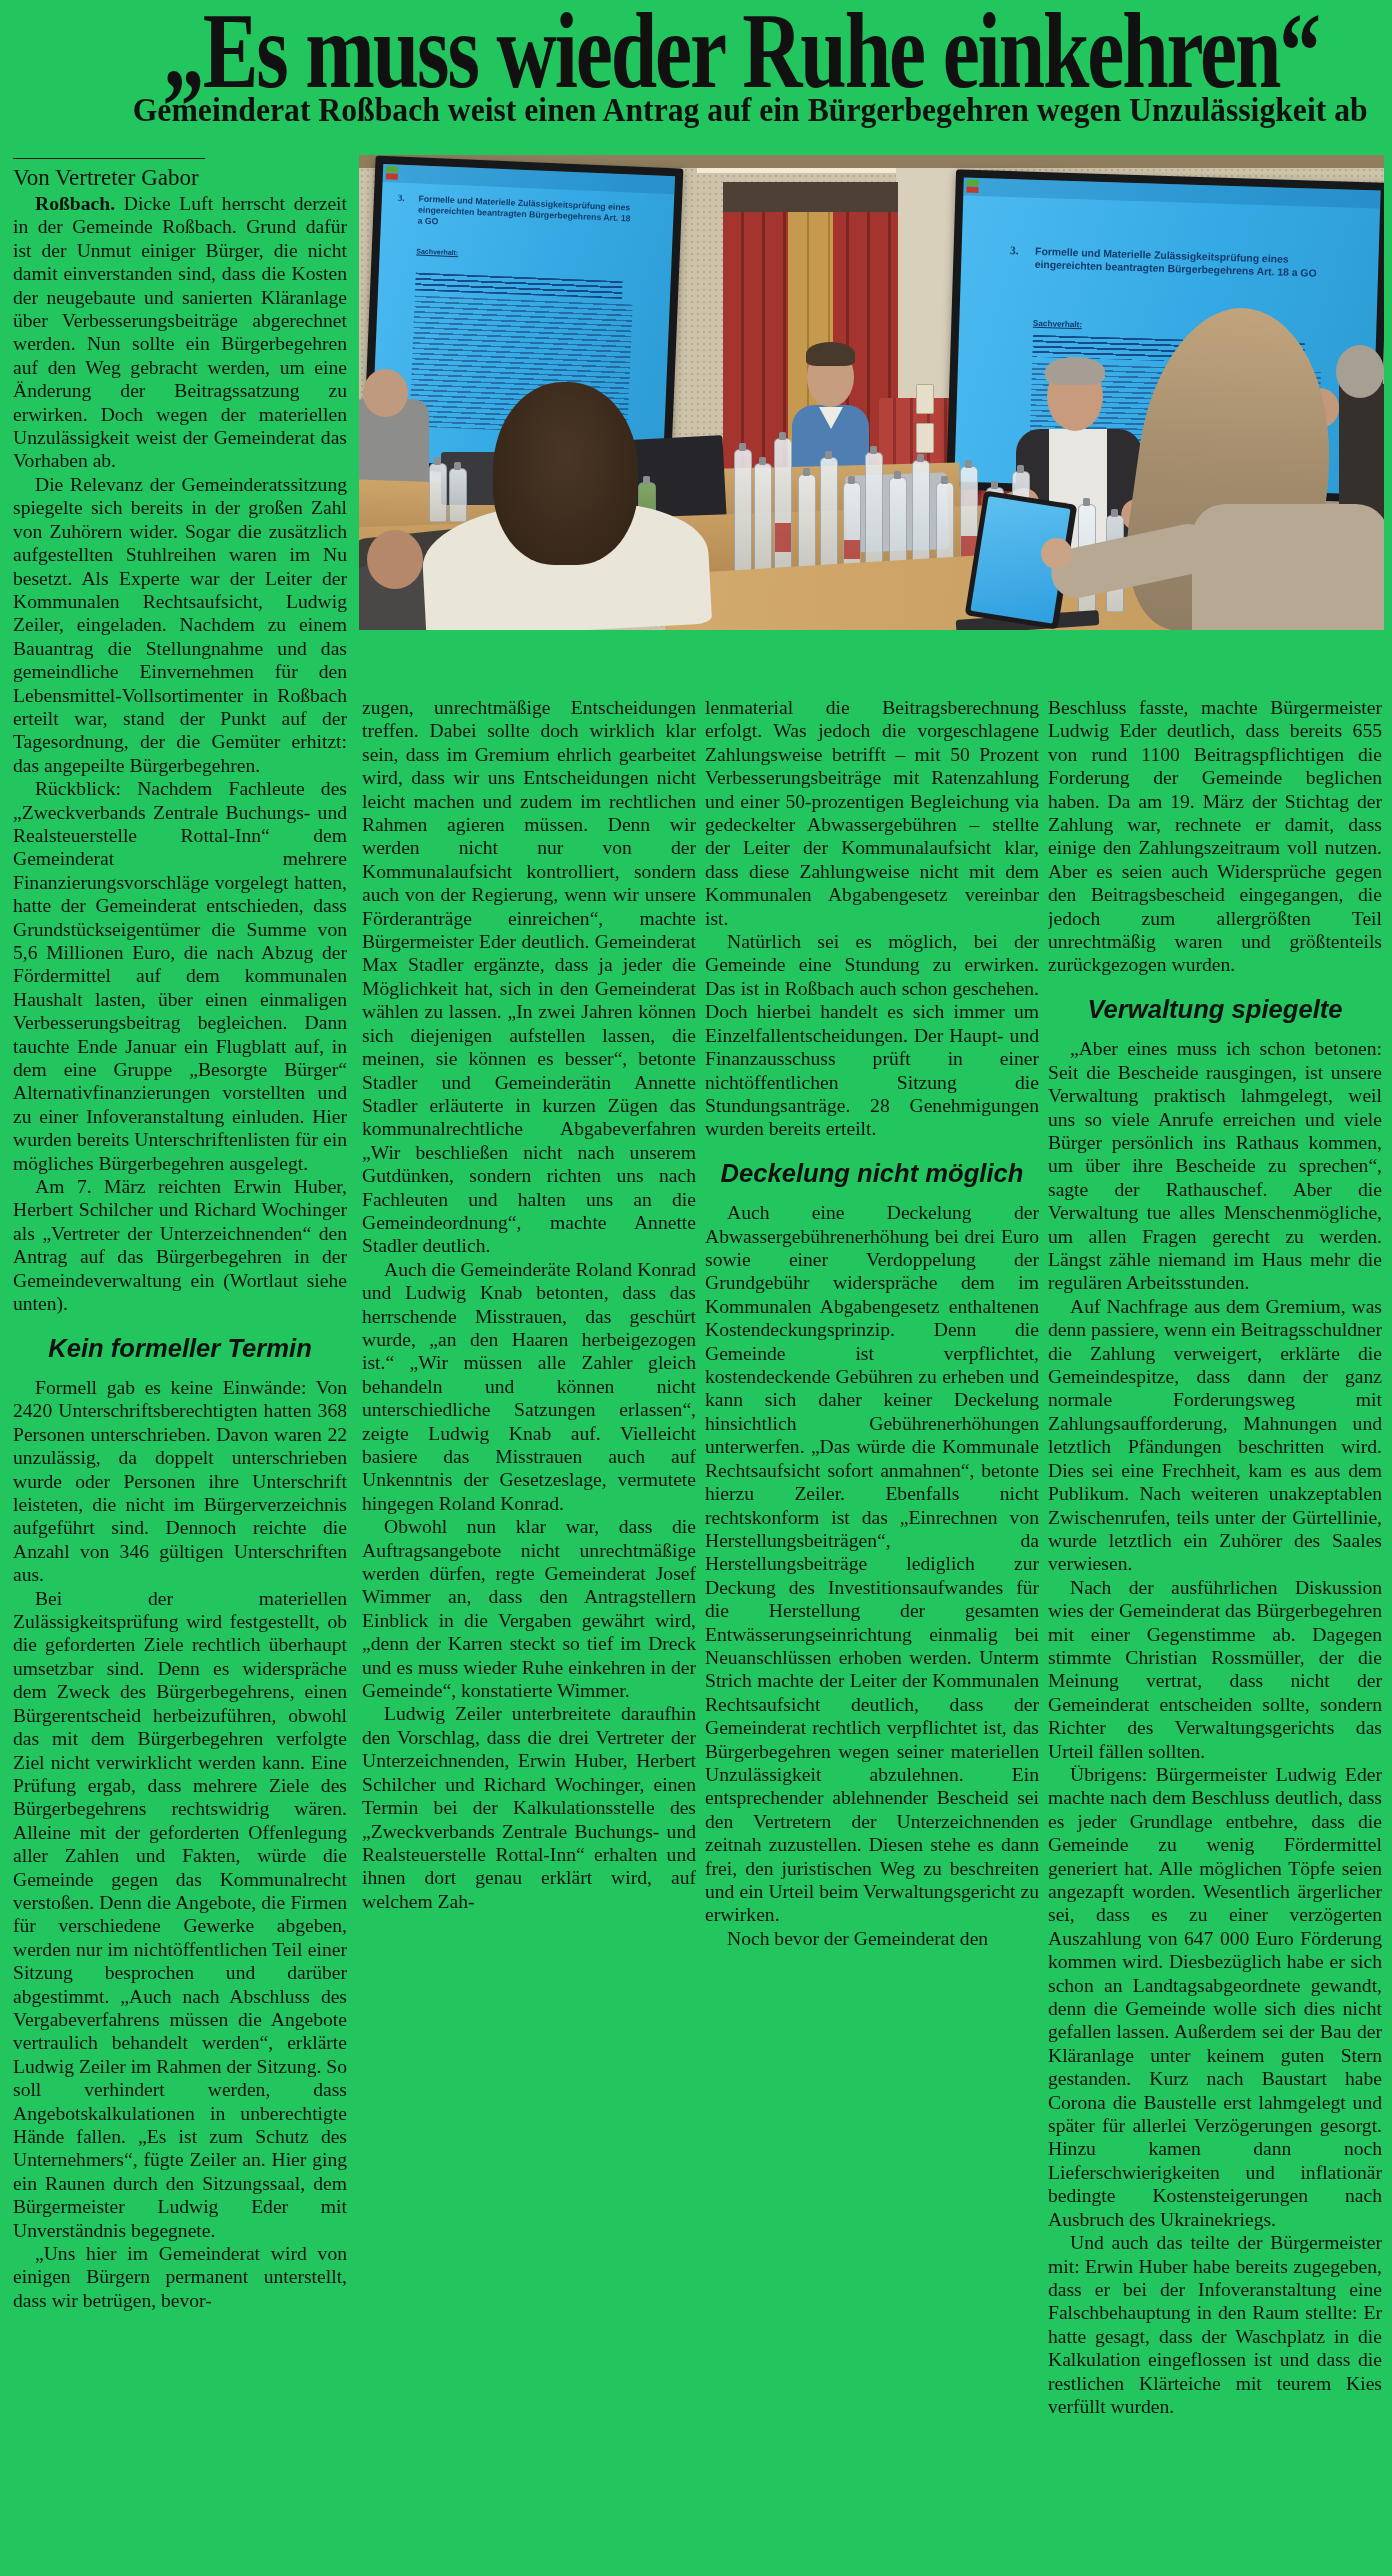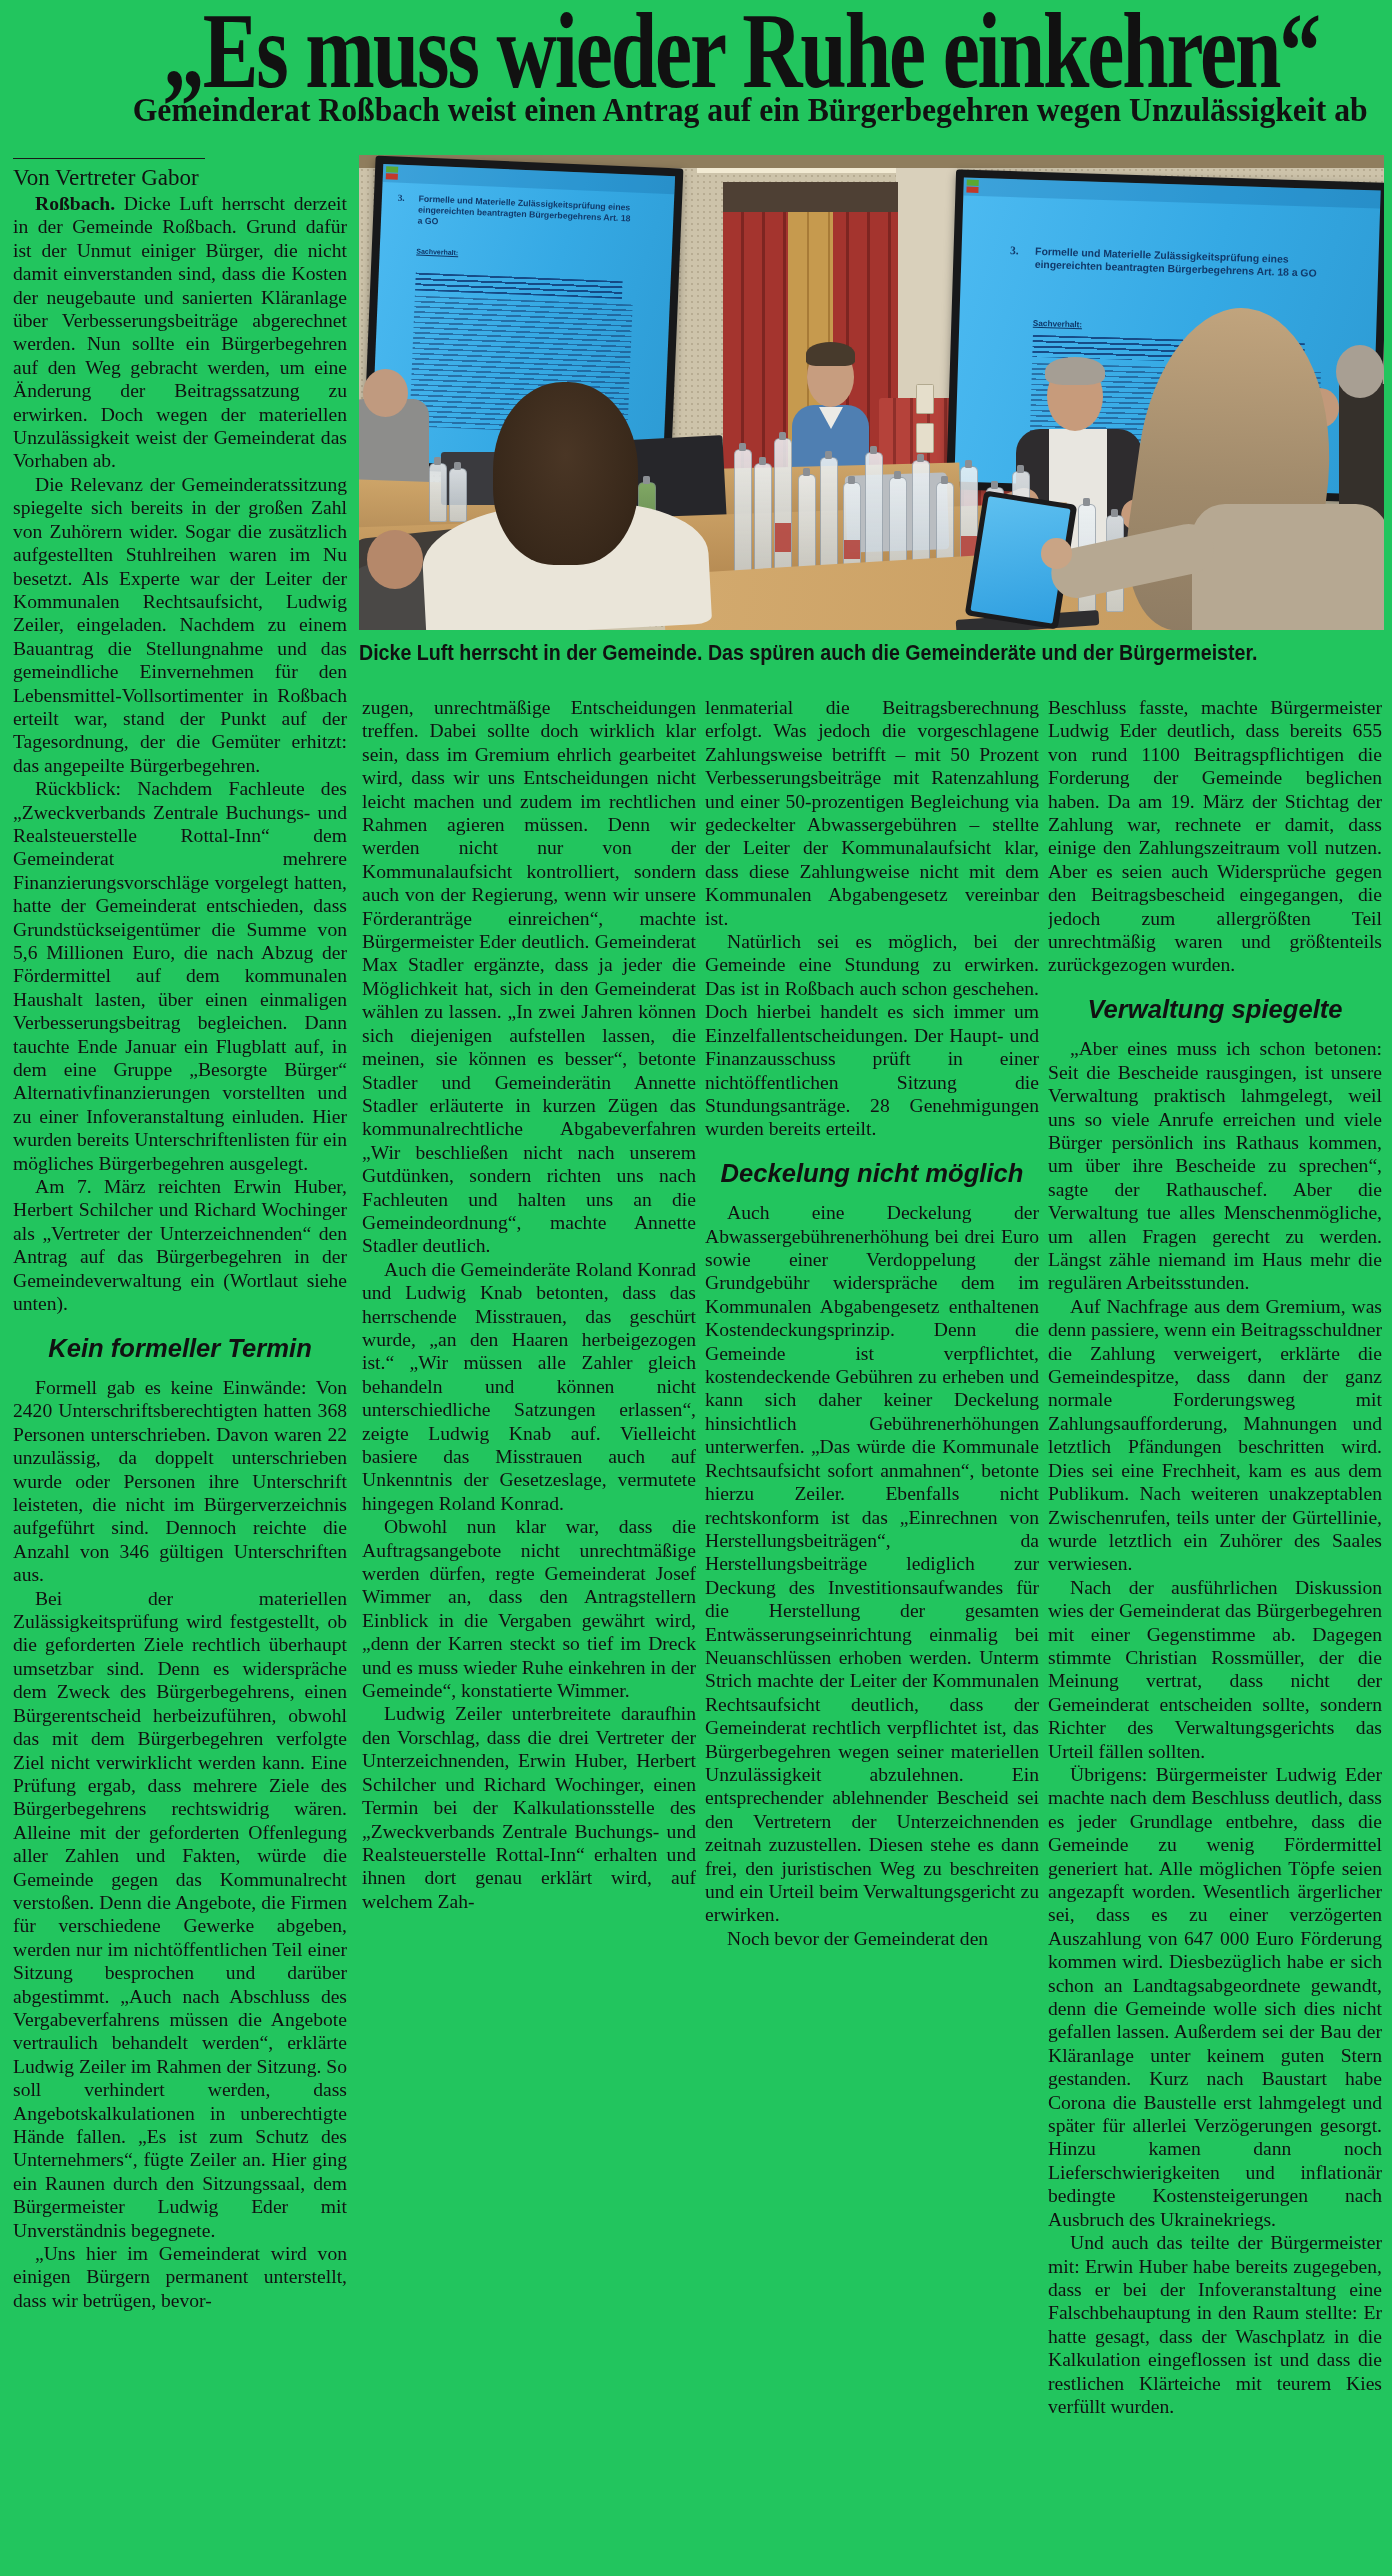--- a/index.html
+++ b/index.html
@@ -254,24 +254,20 @@
     <div class="p-baldleft-body"></div>
     <div class="p-baldleft-head head"></div>
     <div class="p-whitejacket"></div>
     <div class="p-darkhair"></div>
     <div class="p-woman-hair"></div>
     <div class="p-woman-body"></div>
     <div class="p-woman-arm"></div>
     <div class="p-woman-hand head"></div>
   </div>
 
-  <div class="caption-row">
-    <span class="caption">Dicke Luft herrscht in der Gemeinde. Das spüren auch die Gemeinderäte und der Bürgermeister.</span>
-
-  </div>
 
   <div class="col" id="col1">
     <p><span class="loc">Roßbach.</span> <span>Dicke Luft herrscht derzeit in der Gemeinde Roßbach. Grund dafür ist der Unmut einiger Bürger, die nicht damit einverstanden sind, dass die Kosten der neugebaute und sanierten Kläranlage über Verbesserungsbeiträge abgerechnet werden. Nun sollte ein Bürgerbegehren auf den Weg gebracht werden, um eine Änderung der Beitragssatzung zu erwirken. Doch wegen der materiellen Unzulässigkeit weist der Gemeinderat das Vorhaben ab.</span></p>
     <p>Die Relevanz der Gemeinderatssitzung spiegelte sich bereits in der großen Zahl von Zuhörern wider. Sogar die zusätzlich aufgestellten Stuhlreihen waren im Nu besetzt. Als Experte war der Leiter der Kommunalen Rechtsaufsicht, Ludwig Zeiler, eingeladen. Nachdem zu einem Bauantrag die Stellungnahme und das gemeindliche Einvernehmen für den Lebensmittel-Vollsortimenter in Roßbach erteilt war, stand der Punkt auf der Tagesordnung, der die Gemüter erhitzt: das angepeilte Bürgerbegehren.</p>
     <p>Rückblick: Nachdem Fachleute des „Zweckverbands Zentrale Buchungs- und Realsteuerstelle Rottal-Inn“ dem Gemeinderat mehrere Finanzierungsvorschläge vorgelegt hatten, hatte der Gemeinderat entschieden, dass Grundstückseigentümer die Summe von 5,6 Millionen Euro, die nach Abzug der Fördermittel auf dem kommunalen Haushalt lasten, über einen einmaligen Verbesserungsbeitrag begleichen. Dann tauchte Ende Januar ein Flugblatt auf, in dem eine Gruppe „Besorgte Bürger“ Alternativfinanzierungen vorstellten und zu einer Infoveranstaltung einluden. Hier wurden bereits Unterschriftenlisten für ein mögliches Bürgerbegehren ausgelegt.</p>
     <p>Am 7. März reichten Erwin Huber, Herbert Schilcher und Richard Wochinger als „Vertreter der Unterzeichnenden“ den Antrag auf das Bürgerbegehren in der Gemeindeverwaltung ein (Wortlaut siehe unten).</p>
     <h3 class="crosshead">Kein formeller Termin</h3>
     <p>Formell gab es keine Einwände: Von 2420 Unterschriftsberechtigten hatten 368 Personen unterschrieben. Davon waren 22 unzulässig, da doppelt unterschrieben wurde oder Personen ihre Unterschrift leisteten, die nicht im Bürgerverzeichnis aufgeführt sind. Dennoch reichte die Anzahl von 346 gültigen Unterschriften aus.</p>
     <p>Bei der materiellen Zulässigkeitsprüfung wird festgestellt, ob die geforderten Ziele rechtlich überhaupt umsetzbar sind. Denn es widerspräche dem Zweck des Bürgerbegehrens, einen Bürgerentscheid herbeizuführen, obwohl das mit dem Bürgerbegehren verfolgte Ziel nicht verwirklicht werden kann. Eine Prüfung ergab, dass mehrere Ziele des Bürgerbegehrens rechtswidrig wären. Alleine mit der geforderten Offenlegung aller Zahlen und Fakten, würde die Gemeinde gegen das Kommunalrecht verstoßen. Denn die Angebote, die Firmen für verschiedene Gewerke abgeben, werden nur im nichtöffentlichen Teil einer Sitzung besprochen und darüber abgestimmt. „Auch nach Abschluss des Vergabeverfahrens müssen die Angebote vertraulich behandelt werden“, erklärte Ludwig Zeiler im Rahmen der Sitzung. So soll verhindert werden, dass Angebotskalkulationen in unberechtigte Hände fallen. „Es ist zum Schutz des Unternehmers“, fügte Zeiler an. Hier ging ein Raunen durch den Sitzungssaal, dem Bürgermeister Ludwig Eder mit Unverständnis begegnete.</p>
     <p>„Uns hier im Gemeinderat wird von einigen Bürgern permanent unterstellt, dass wir betrügen, bevor-</p>

